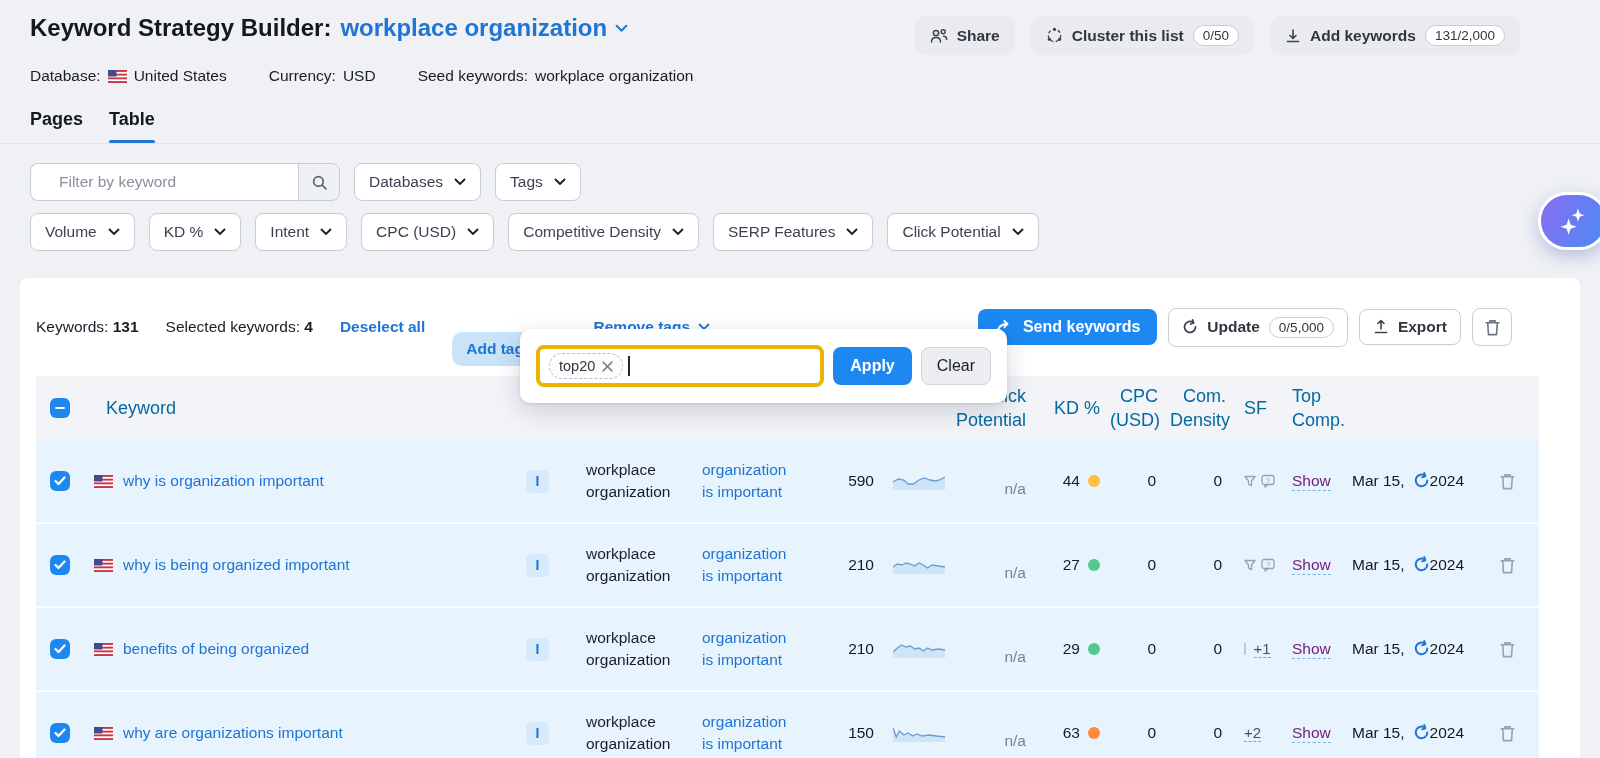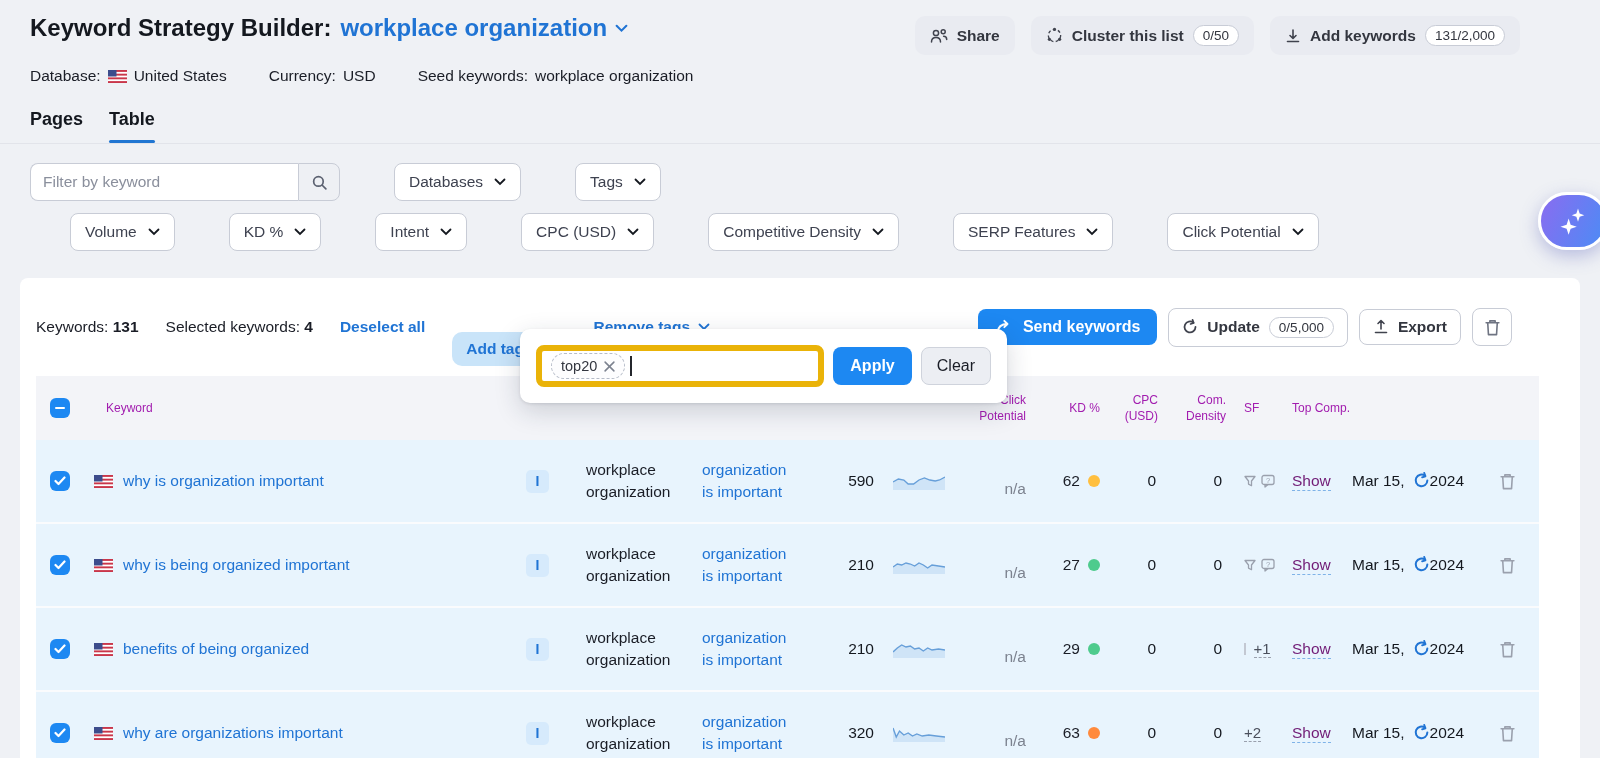--- a/index.html
+++ b/index.html
@@ -29,26 +29,26 @@
   .tab { padding-bottom:13px; position:relative; cursor:pointer; font-weight:600; }
   .tab.active { font-weight:700; }
   .tab.active::after { content:""; position:absolute; left:0; right:0; bottom:0; height:3px; background:#2176d2; border-radius:2px; }
   .divider { height:1px; background:#e2e4ea; }
 
   
   .filterbar { display:flex; gap:14px; padding:19px 30px 0; }
   .filterbar.second { padding-top:12px; }
   .search-group { display:flex; }
   .kwfilter { width:268px; height:38px; border:1px solid #c8ccd6; border-right:none; border-radius:8px 0 0 8px;
-              padding:0 12px; font-size:15.5px; color:#1a1d26; background:#fff; font-family:inherit; outline:none; }
+              padding:0 28px; font-size:15.5px; color:#1a1d26; background:#fff; font-family:inherit; outline:none; }
   .kwfilter::placeholder { color:#8a8f9c; }
   .search-btn { width:42px; height:38px; border:1px solid #c8ccd6; border-radius:0 8px 8px 0; background:#eef0f4;
                 display:flex; align-items:center; justify-content:center; cursor:pointer; }
   .drop { height:38px; display:flex; align-items:center; gap:11px; padding:0 14px; border:1px solid #c8ccd6;
-          border-radius:8px; background:#fff; font-size:15.5px; color:#3e4250; cursor:pointer; white-space:nowrap;margin-left:40px; }
+          border-radius:8px; background:#fff; font-size:15.5px; color:#3e4250; cursor:pointer; white-space:nowrap; }
   .chev { color:#14181f; }
 
   
   .ai-fab { position:absolute; right:-8px; top:192px; width:70px; height:58px; border-radius:29px;
             background:linear-gradient(115deg,#8a6cf0,#4b8cf5); border:3px solid #fff;
             box-shadow:0 6px 18px rgba(80,90,180,.35); display:flex; align-items:center; justify-content:center; cursor:pointer; }
 
   
   .card { position:absolute; left:20px; top:278px; width:1560px; height:500px; background:#fff; border-radius:8px 8px 0 0; }
 
@@ -62,35 +62,35 @@
                  border:none; border-radius:8px; padding:9px 17px; font-family:inherit; cursor:pointer; }
   .wbtn { display:flex; align-items:center; gap:9px; background:#fff; border:1px solid #c8ccd6; border-radius:8px;
           padding:8px 13px; font-size:15.5px; font-weight:600; color:#33363f; font-family:inherit; cursor:pointer; }
   .iconbtn { width:40px; height:38px; display:flex; align-items:center; justify-content:center; background:#fff;
              border:1px solid #c8ccd6; border-radius:8px; cursor:pointer; }
 
   
   .tag-popup { position:absolute; left:500px; top:51px; width:487px; background:#fff; border-radius:10px;
                box-shadow:0 1px 3px rgba(30,40,60,.12), 0 8px 26px rgba(30,40,60,.18);
                padding:16px; display:flex; align-items:center; gap:9px; z-index:6; }
-  .tag-input { flex:1; height:42px; border:6px solid #eab308; border-radius:8px; display:flex; align-items:center;
+  .tag-input { flex:1; height:42px; border:4px solid #eab308; border-radius:8px; display:flex; align-items:center;
                padding:0 9px; gap:5px; background:#fff; }
   .chip { display:flex; align-items:center; gap:7px; border:1px dashed #b6bcc8; border-radius:14px; padding:4px 9px;
           font-size:14.5px; color:#33363f; background:#fdfdfe; }
   .chip-close { cursor:pointer; display:flex; }
   .caret { width:1.5px; height:20px; background:#24262c; }
   .apply-btn { background:#1d88f2; color:#fff; font-weight:700; font-size:16px; border:none; border-radius:8px;
                padding:10px 17px; font-family:inherit; cursor:pointer; }
   .clear-btn { background:#eceef3; border:1px solid #cfd3dc; border-radius:8px; padding:9px 15px; font-size:16px;
                color:#1a1d26; font-family:inherit; cursor:pointer; }
 
   
   .table { padding-left:16px; width:1519px; position:relative; }
   .grid { display:grid; grid-template-columns:48px 431px 45px 142px 110px 70px 73px 77px 78px 60px 74px 48px 60px 123px 64px; align-items:center; }
-  .thead { background:#f3f4f8; min-height:64px; font-size:12px; color:#a21caf; }
+  .thead { background:#f3f4f8; min-height:64px; font-size:18px; color:#0369a1; }
   .th { line-height:1.35; }
   .th.right { text-align:right; padding-right:6px; }
   .th-keyword { padding-left:22px; }
   .upd-head { background:#e8eaf1; height:64px; display:flex; align-items:center; justify-content:center; gap:8px; cursor:pointer; }
 
   .tr { background:#e8f4fd; min-height:84px; border-bottom:2px solid #fafbfd; }
   .c-check { display:flex; justify-content:center; }
   .cb { width:20px; height:20px; border-radius:6px; background:#1d88f2; display:flex; align-items:center; justify-content:center; cursor:pointer; }
   .c-kw { display:flex; align-items:center; gap:10px; padding-left:10px; }
   .kwlink { color:#2074d4; font-size:15.5px; text-decoration:none; cursor:pointer; }
@@ -439,21 +439,21 @@
     </div>
     <div class="num">590</div>
     <div class="c-trend">
       <svg width="52" height="18" viewBox="0 0 48 18" preserveAspectRatio="none">
         <polygon class="sparkfill" points="0,10 5,7 10,8 14,12 19,12 24,8 29,6 34,8 39,9 43,8 48,5 48,18 0,18"></polygon>
         <polyline class="sparkline" points="0,10 5,7 10,8 14,12 19,12 24,8 29,6 34,8 39,9 43,8 48,5"></polyline>
       </svg>
     </div>
     <div class="num na c-cp">n/a</div>
     <div class="c-kd">
-      <span>62</span>
+      <span>44</span>
       <span class="dot" style="background: rgb(255, 191, 63);"></span>
     </div>
     <div class="num c-cpc">0</div>
     <div class="num c-com">0</div>
     <div class="c-sf">
       <span class="sficons">
         <span>
           <svg width="12" height="13" viewBox="0 0 12 12">
                   <path d="M1 1 h10 L7.5 5.5 V10.2 L4.5 8.6 V5.5 Z" fill="none" stroke="#9aa0ad" stroke-width="1.3" stroke-linejoin="round"></path>
                 </svg>
@@ -678,21 +678,21 @@
       </span>
       <a class="kwlink">why are organizations important</a>
     </div>
     <div class="c-intent">
       <span class="intent-badge">I</span>
     </div>
     <div class="c-seed">workplace organization</div>
     <div class="c-page">
       <a>organization is important</a>
     </div>
-    <div class="num">320</div>
+    <div class="num">150</div>
     <div class="c-trend">
       <svg width="52" height="18" viewBox="0 0 48 18" preserveAspectRatio="none">
         <polygon class="sparkfill" points="0,4 3,13 6,7 10,11 14,9 18,12 22,10 27,12 33,11 40,12 48,13 48,18 0,18"></polygon>
         <polyline class="sparkline" points="0,4 3,13 6,7 10,11 14,9 18,12 22,10 27,12 33,11 40,12 48,13"></polyline>
       </svg>
     </div>
     <div class="num na c-cp">n/a</div>
     <div class="c-kd">
       <span>63</span>
       <span class="dot" style="background: rgb(255, 138, 60);"></span>

